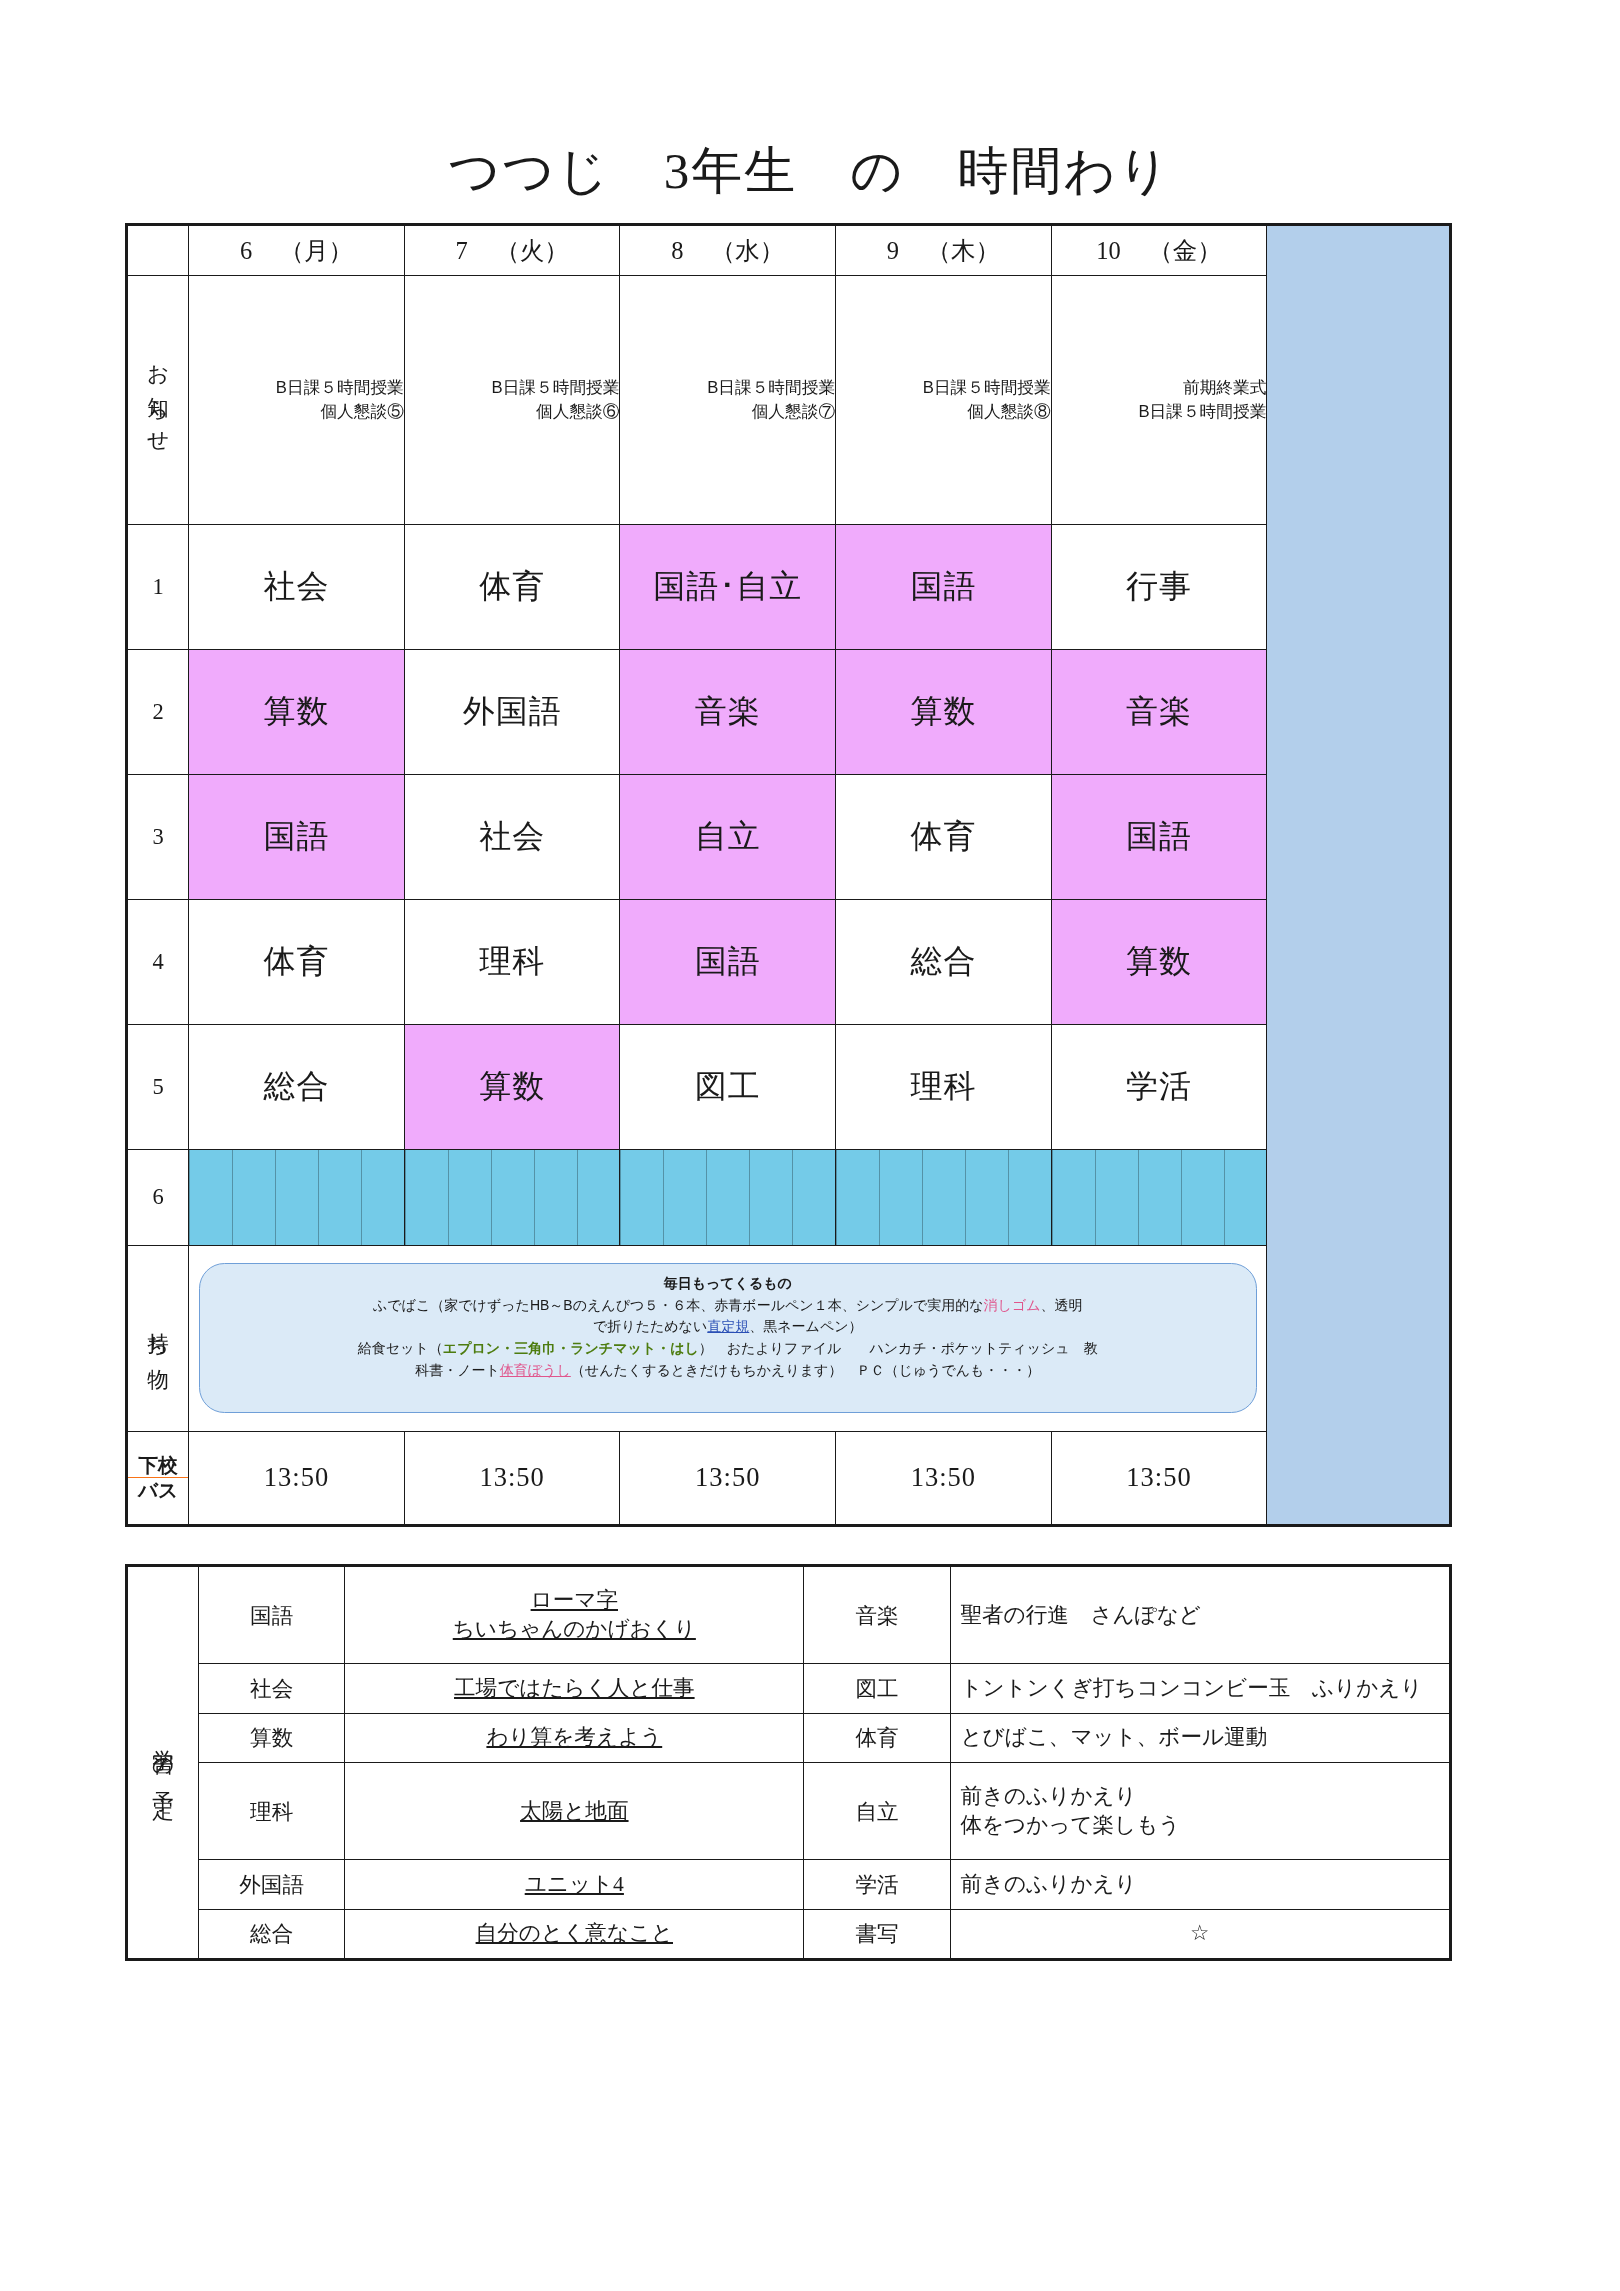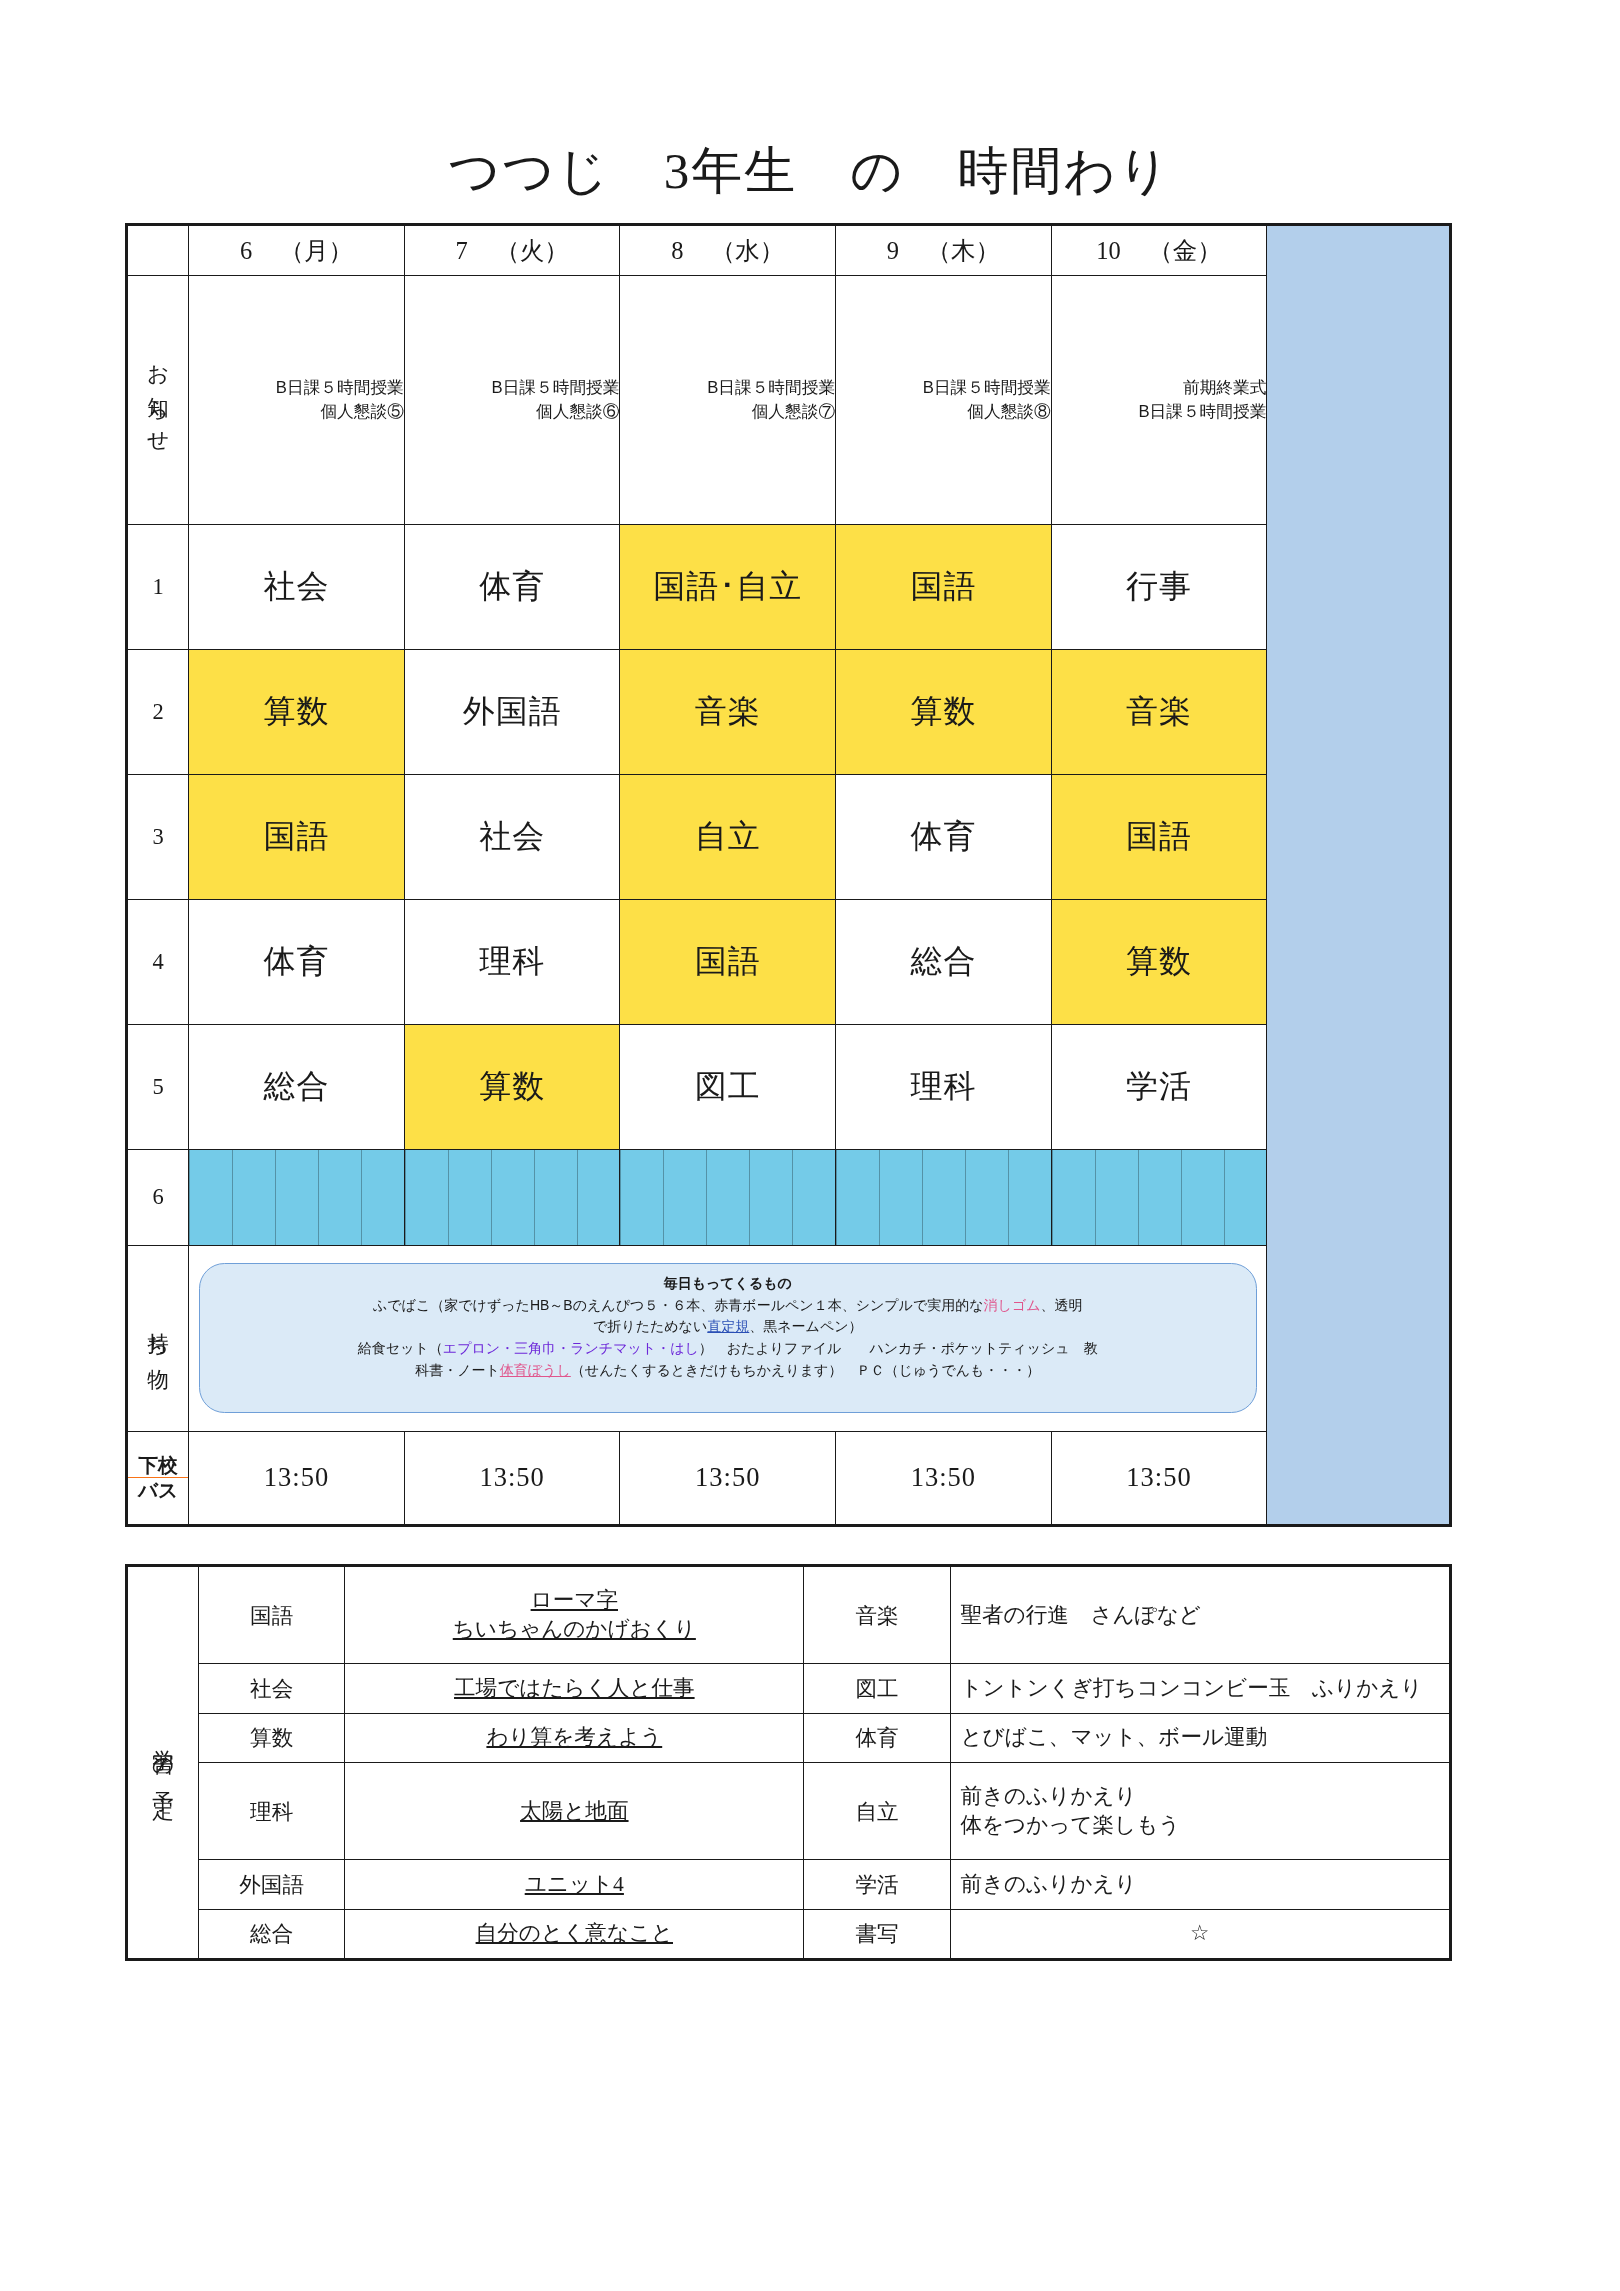--- a/index.html
+++ b/index.html
@@ -97,21 +97,21 @@
   .period-row td { height: 105px; }
   .subj {
     font-size: 32px;
     font-family: "Liberation Serif", serif;
     letter-spacing: 1px;
   }
   .num {
     font-size: 22.5px;
     font-family: "Liberation Serif", serif;
   }
-  .hl { background: #fde047; }
+  .hl { background: #f0abfc; }
 
   .row6 td { height: 80px; }
   .cyan-cell {
     background: #74cbe8;
     position: relative;
   }
   .cyan-cell::after {
     content: "";
     position: absolute;
     left: 0; right: 0; top: 0; bottom: 0;
@@ -125,21 +125,21 @@
     border-radius: 25.5px;
     margin: 8.8px 9.8px;
     padding: 8.8px 13.7px;
     text-align: center;
     font-size: 14px;
     line-height: 1.55;
     height: calc(100% - 35px);
     box-sizing: border-box;
   }
   .pink { color: #e0558c; }
-  .red { color: #6d28d9; }
+  .red { color: #4d7c0f; font-weight: bold; }
   .blue-u { color: #2a4fb5; text-decoration: underline; }
   .pink-u { color: #e0558c; text-decoration: underline; }
 
   .bus-row td { height: 78px; }
   .bus-time {
     font-size: 26.5px;
     font-family: "Liberation Serif", serif;
     letter-spacing: 1px;
   }
   .twoline-label {

